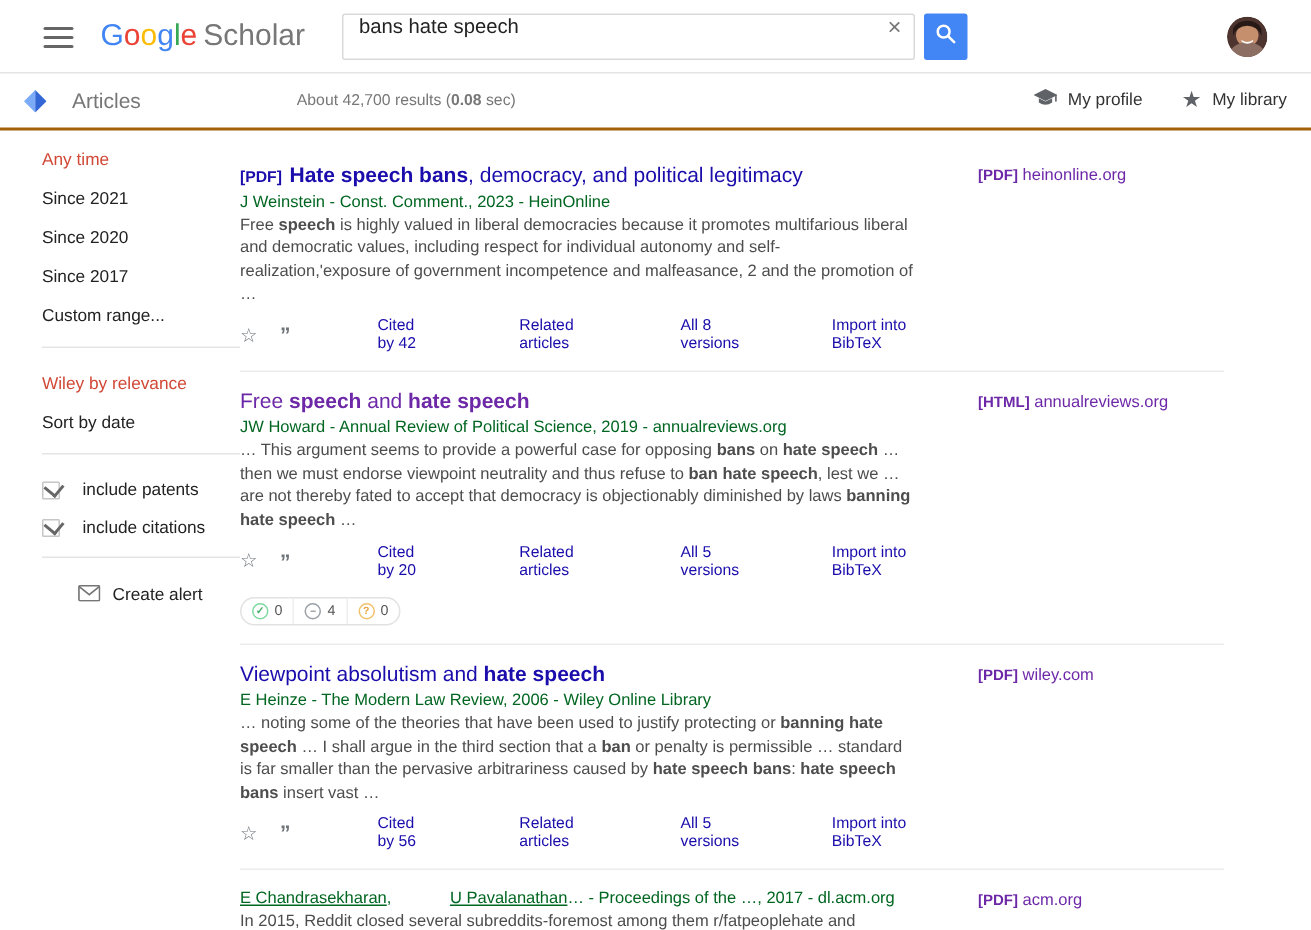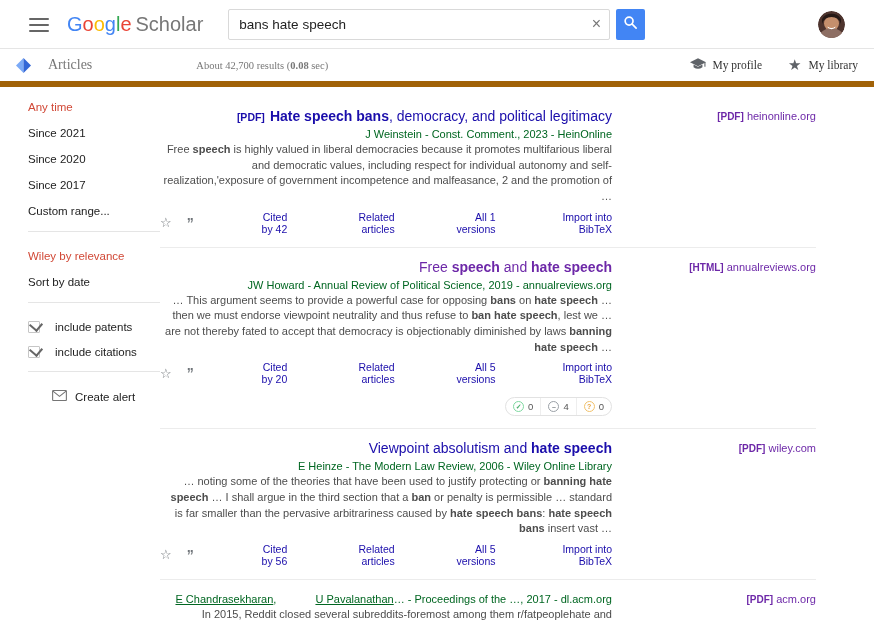--- a/index.html
+++ b/index.html
@@ -6,48 +6,48 @@
   html, body { width: 874px; height: 620px; background: #fff; overflow: hidden; }
   body { font-family: "Liberation Sans", sans-serif; font-size: 12px; color: #222; }
   a { text-decoration: none; cursor: pointer; }
 
   
   .topbar { height: 49px; display: flex; align-items: center; padding: 0 29px; border-bottom: 1px solid #e5e5e5; }
   .hamburger { width: 20px; height: 14px; display: flex; flex-direction: column; justify-content: space-between; cursor: pointer; margin-top: 2px; }
   .hamburger span { display: block; height: 2px; background: #666; border-radius: 1px; }
   .logo { margin-left: 18px; font-size: 20px; letter-spacing: 0; cursor: pointer; white-space: nowrap; }
   .logo .scholar { color: #777; margin-left: 4px; }
-  .searchbox { margin-left: 25px; width: 382px; height: 31px; border: 1px solid #d9d9d9; border-radius: 2px; display: flex; align-items: center; background: #fff; }
+  .searchbox { margin-left: 25px; width: 382px; height: 31px; border: 1px solid #d9d9d9; border-radius: 2px; display: flex; align-items: flex-start; background: #fff; }
   .searchbox input { flex: 1; border: none; outline: none; font-family: "Liberation Sans", sans-serif; font-size: 13.5px; padding: 0 10px; color: #222; background: transparent; }
   .clear-x { width: 26px; text-align: center; color: #777; font-size: 16px; cursor: pointer; user-select: none; }
   .search-btn { margin-left: 6px; width: 29px; height: 31px; background: #4285f4; border: none; border-radius: 2px; cursor: pointer; display: flex; align-items: center; justify-content: center; }
   .avatar { margin-left: auto; width: 27px; height: 27px; border-radius: 50%; overflow: hidden; cursor: pointer; flex: none; }
 
   
-  .subbar { height: 38px; display: flex; align-items: center; padding: 0 16px; border-bottom: 6px solid #a16207; font-family: Liberation Serif, serif; }
+  .subbar { height: 38px; display: flex; align-items: center; padding: 0 16px; border-bottom: 2px solid #a16207; }
   .diamond { width: 15px; height: 15px; flex: none; cursor: pointer; }
   .articles-label { margin-left: 17px; font-size: 14px; color: #777; cursor: pointer; }
   .stats { margin-left: 104px; font-size: 10.5px; color: #777; }
   .subbar-right { margin-left: auto; display: flex; align-items: center; gap: 26px; }
   .subbar-link { display: flex; align-items: center; gap: 7px; font-size: 11.5px; color: #333; cursor: pointer; }
 
   
   .content { display: flex; padding-left: 16px; }
   .sidebar { width: 144px; flex: none; padding: 14px 0 0 12px; font-size: 11.5px; }
   .sidebar a { color: #222; display: block; margin-bottom: 14px; }
   .sidebar a.active { color: #d14836; }
   .side-sep { border: none; border-top: 1px solid #e5e5e5; margin: 4px 0 18px 0; }
   .cbx-row { display: flex; align-items: flex-start; gap: 15px; margin-bottom: 13px; cursor: pointer; }
   .cbx { width: 12px; height: 12px; border: 1px solid #c6c6c6; border-radius: 1px; position: relative; background: #fff; flex: none; }
   .cbx::after { content: ""; position: absolute; left: 2px; top: -2px; width: 8px; height: 8px; border: solid #666; border-width: 0 2px 2px 0; transform: rotate(40deg); }
   .alert-row { display: flex; align-items: center; gap: 8px; margin-top: 6px; cursor: pointer; padding-left: 24px; }
 
   
   .results { padding-top: 10px; }
-  .result-row { display: flex; border-bottom: 1px solid #ececec; padding: 10px 0 12px; width: 656px; text-align: right; }
+  .result-row { display: flex; border-bottom: 1px solid #ececec; padding: 10px 0 12px; width: 656px; }
   .result-row.last { border-bottom: none; }
   .result-main { width: 452px; flex: none; }
   .side-col { margin-left: 40px; width: 164px; padding-top: 2px; }
   .side-col a { font-size: 11px; color: #6d28a8; }
   .side-col .tag { font-weight: bold; font-size: 10px; }
   .r-title { font-size: 14px; line-height: 1.3; }
   .r-title a { color: #1a0dab; }
   .r-title a.visited { color: #6d28a8; }
   .r-title .tag { font-weight: bold; font-size: 10.5px; margin-right: 5px; }
   .r-meta { margin-top: 3px; font-size: 11px; color: #006621; }
@@ -167,21 +167,21 @@
         <div class="r-title">
           <a><span class="tag">[PDF]</span><span><b>Hate speech bans</b><span>, democracy, and political legitimacy</span></span></a>
         </div>
         <div class="r-meta"><span>J Weinstein - Const. Comment., 2023 - HeinOnline</span></div>
         <div class="r-snippet"><span>Free </span><b>speech</b><span> is highly valued in liberal democracies because it promotes multifarious liberal and democratic values, including respect for individual autonomy and self-realization,'exposure of government incompetence and malfeasance, 2 and the promotion of …</span></div>
         <div class="r-actions">
           <span class="icon-star">☆</span>
           <span class="icon-cite">”</span>
           <a>Cited by 42</a>
           <a>Related articles</a>
-          <a>All 1 versions</a>
+          <a>All 8 versions</a>
           <a>Import into BibTeX</a>
         </div>
       </div>
       <div class="side-col">
         <a><span class="tag">[PDF]</span> <span>heinonline.org</span></a>
       </div>
     </div>
 
     <div class="result-row">
       <div class="result-main">

